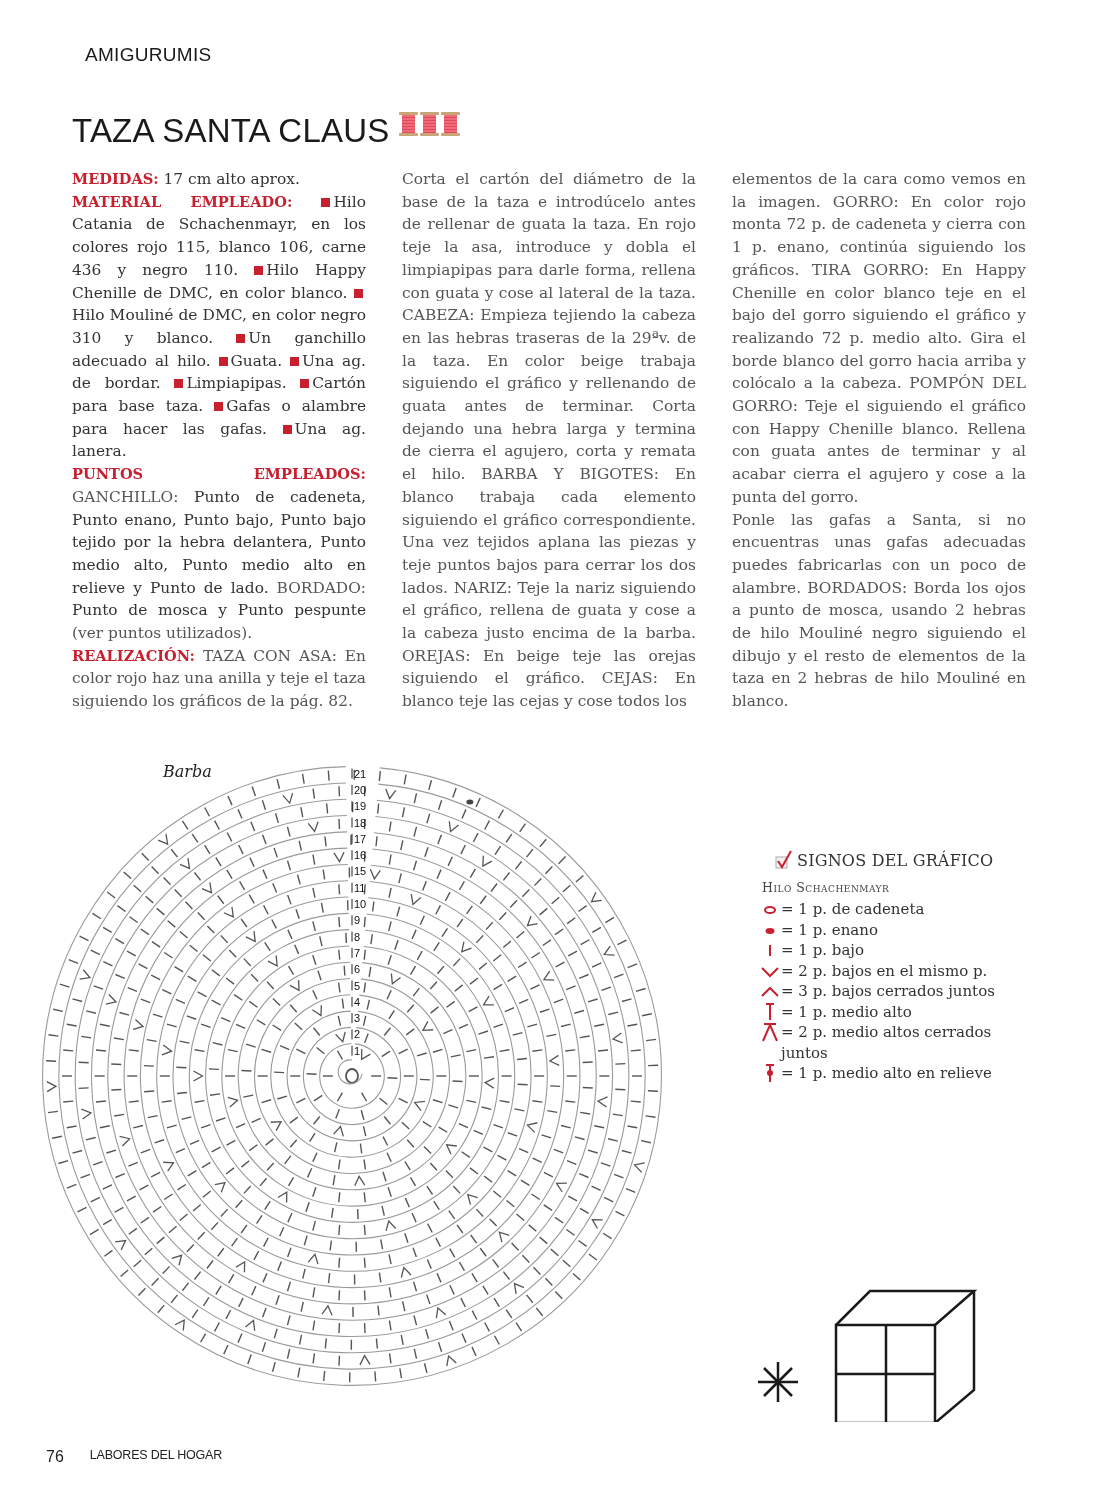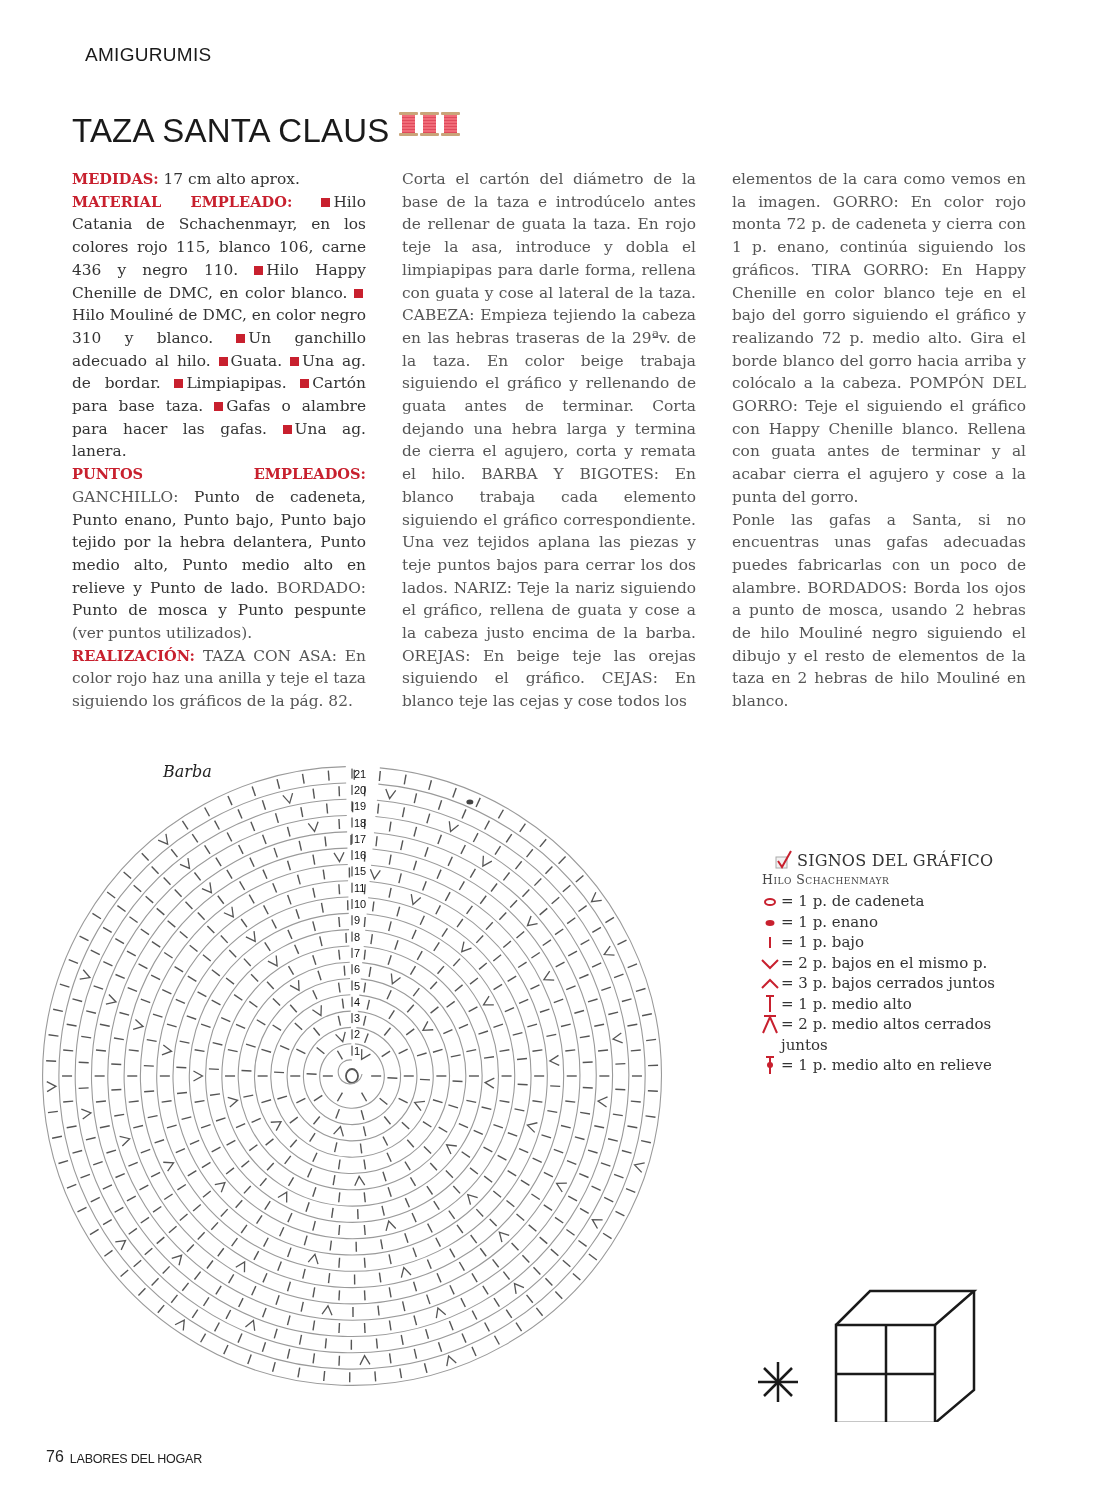--- a/index.html
+++ b/index.html
@@ -20,28 +20,28 @@
   .bul { display: inline-block; width: 9px; height: 9px; background: #c8202e; margin-right: 3px; vertical-align: 0; }
   .light { color: #555; }
 
   .chart-wrap { position: absolute; left: 0; top: 740px; width: 720px; height: 690px; }
   .chart-wrap svg { position: absolute; left: 0; top: 0; }
   .chart-title { position: absolute; left: 155px; top: 22px; font-family: "DejaVu Serif", serif; font-style: italic; font-size: 16px; color: #222; margin-left: 8px; }
 
   .legend { position: absolute; left: 760px; top: 850px; width: 260px; font-family: "DejaVu Serif", serif; color: #333; }
   .legend-head { display: flex; align-items: center; font-size: 16px; letter-spacing: 0.2px; color: #333; margin-left: 15px; }
   .legend-head .check { width: 18px; height: 20px; margin-right: 4px; }
-  .legend-sub { font-size: 12.5px; font-variant: small-caps; letter-spacing: 0.5px; margin: 2px 0 4px 2px; color: #444; }
+  .legend-sub { font-size: 12.5px; font-variant: small-caps; letter-spacing: 0.5px; margin: 10px 0 4px 2px; color: #444; }
   .legend-item { display: flex; align-items: flex-start; font-size: 15px; line-height: 20.5px; }
   .legend-item .sym { width: 20px; height: 20px; flex: 0 0 20px; display: flex; align-items: center; justify-content: center; }
   .legend-item .txt { padding-left: 1px; }
 
   .deco { position: absolute; left: 752px; top: 1282px; }
 
-  .footer { position: absolute; left: 46px; top: 1448px; display: flex; align-items: flex-end; font-family: "Liberation Sans", sans-serif; color: #222; }
+  .footer { position: absolute; left: 46px; top: 1448px; display: flex; align-items: flex-start; font-family: "Liberation Sans", sans-serif; color: #222; gap: 20px; }
   .footer .page { font-size: 16px; margin-right: 6px; }
   .footer .mag { font-size: 12.5px; letter-spacing: -0.2px; }
 </style>
 </head>
 <body>
 
 <div class="section-label">AMIGURUMIS</div>
 
 <div class="title-row">
   <h1 class="title">TAZA SANTA CLAUS</h1>

